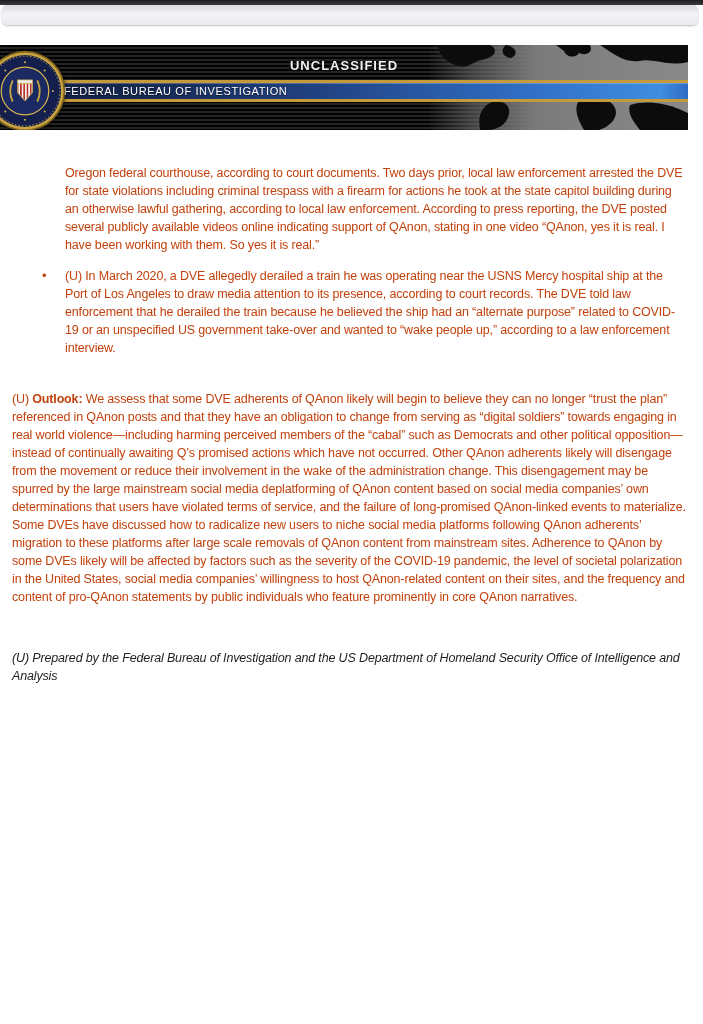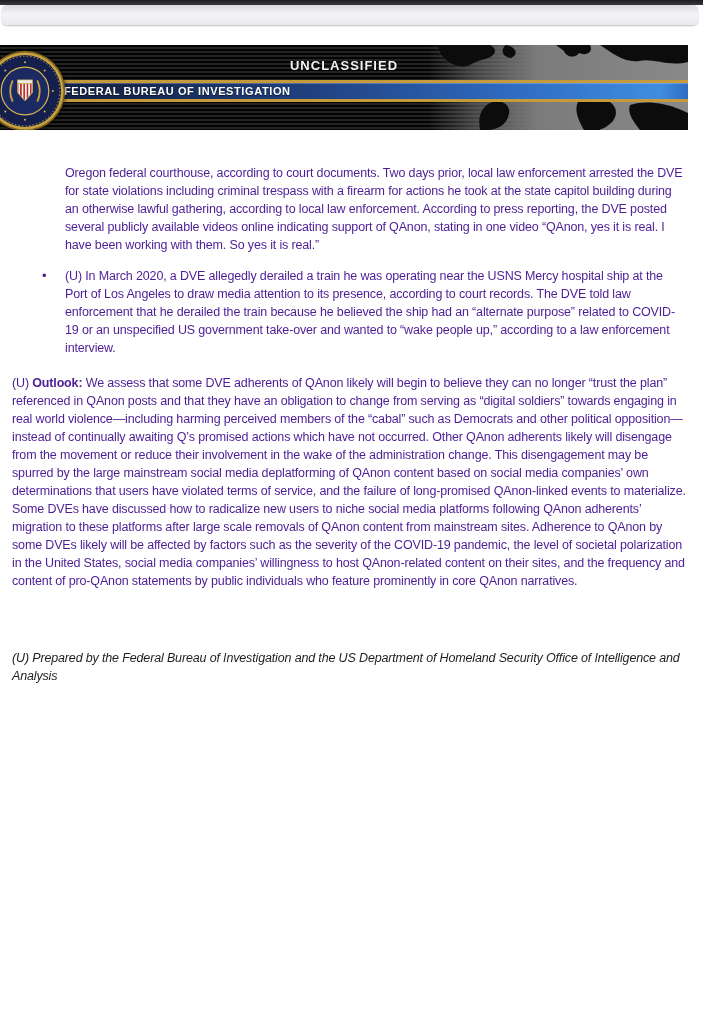--- a/index.html
+++ b/index.html
@@ -48,42 +48,42 @@
     position: absolute; top: 35px; left: 0; width: 100%; height: 16px;
     z-index: 2;
     background: linear-gradient(90deg,
       #101c3f 0%, #16274f 18%, #20407f 45%, #2f6cc2 75%, #3f8de0 96%, #2f6cc2 100%);
     border-top: 3px solid #c49a3a;
     border-bottom: 3px solid #c49a3a;
     box-shadow: inset 0 1px 0 rgba(255,255,255,0.25);
   }
   .blue-bar .agency-name {
     display: block; padding-left: 64px;
-    color: #ffffff; font-weight: bold; font-size: 11px;
+    color: #ffffff; font-weight: normal; font-size: 11px;
     letter-spacing: 0.6px; line-height: 16px; white-space: nowrap;
     text-shadow: 0 1px 1px rgba(0,0,0,0.6);
     border-radius: 6px;
   }
   .seal {
     position: absolute; top: 5px; left: -16px; width: 82px; height: 82px;
     z-index: 4;
   }
   .seal svg { width: 100%; height: 100%; filter: drop-shadow(0 0 2px rgba(0,0,0,0.7)); }
 
   
   .doc-text {
     position: absolute;
     font-size: 12.5px; line-height: 18px; letter-spacing: -0.15px;
-    color: #4c1d95;
+    color: #c2410c;
   }
   .para-continuation { top: 151px; left: 65px; width: 622px; }
   .bullet-row { top: 267px; left: 42px; width: 645px; display: flex; }
   .bullet-marker { width: 23px; flex: 0 0 23px; font-size: 13px; }
   .bullet-text { flex: 1 1 auto; }
-  .outlook-para { top: 361px; left: 12px; width: 680px; }
+  .outlook-para { top: 377px; left: 12px; width: 680px; }
   .attribution {
     top: 636px; left: 12px; width: 680px;
     font-weight: normal; font-style: italic; color: #1e1e1e;
   }
   .outlook-label { font-weight: bold; }
 </style>
 </head>
 <body>
 
 <div class="top-line"></div>

